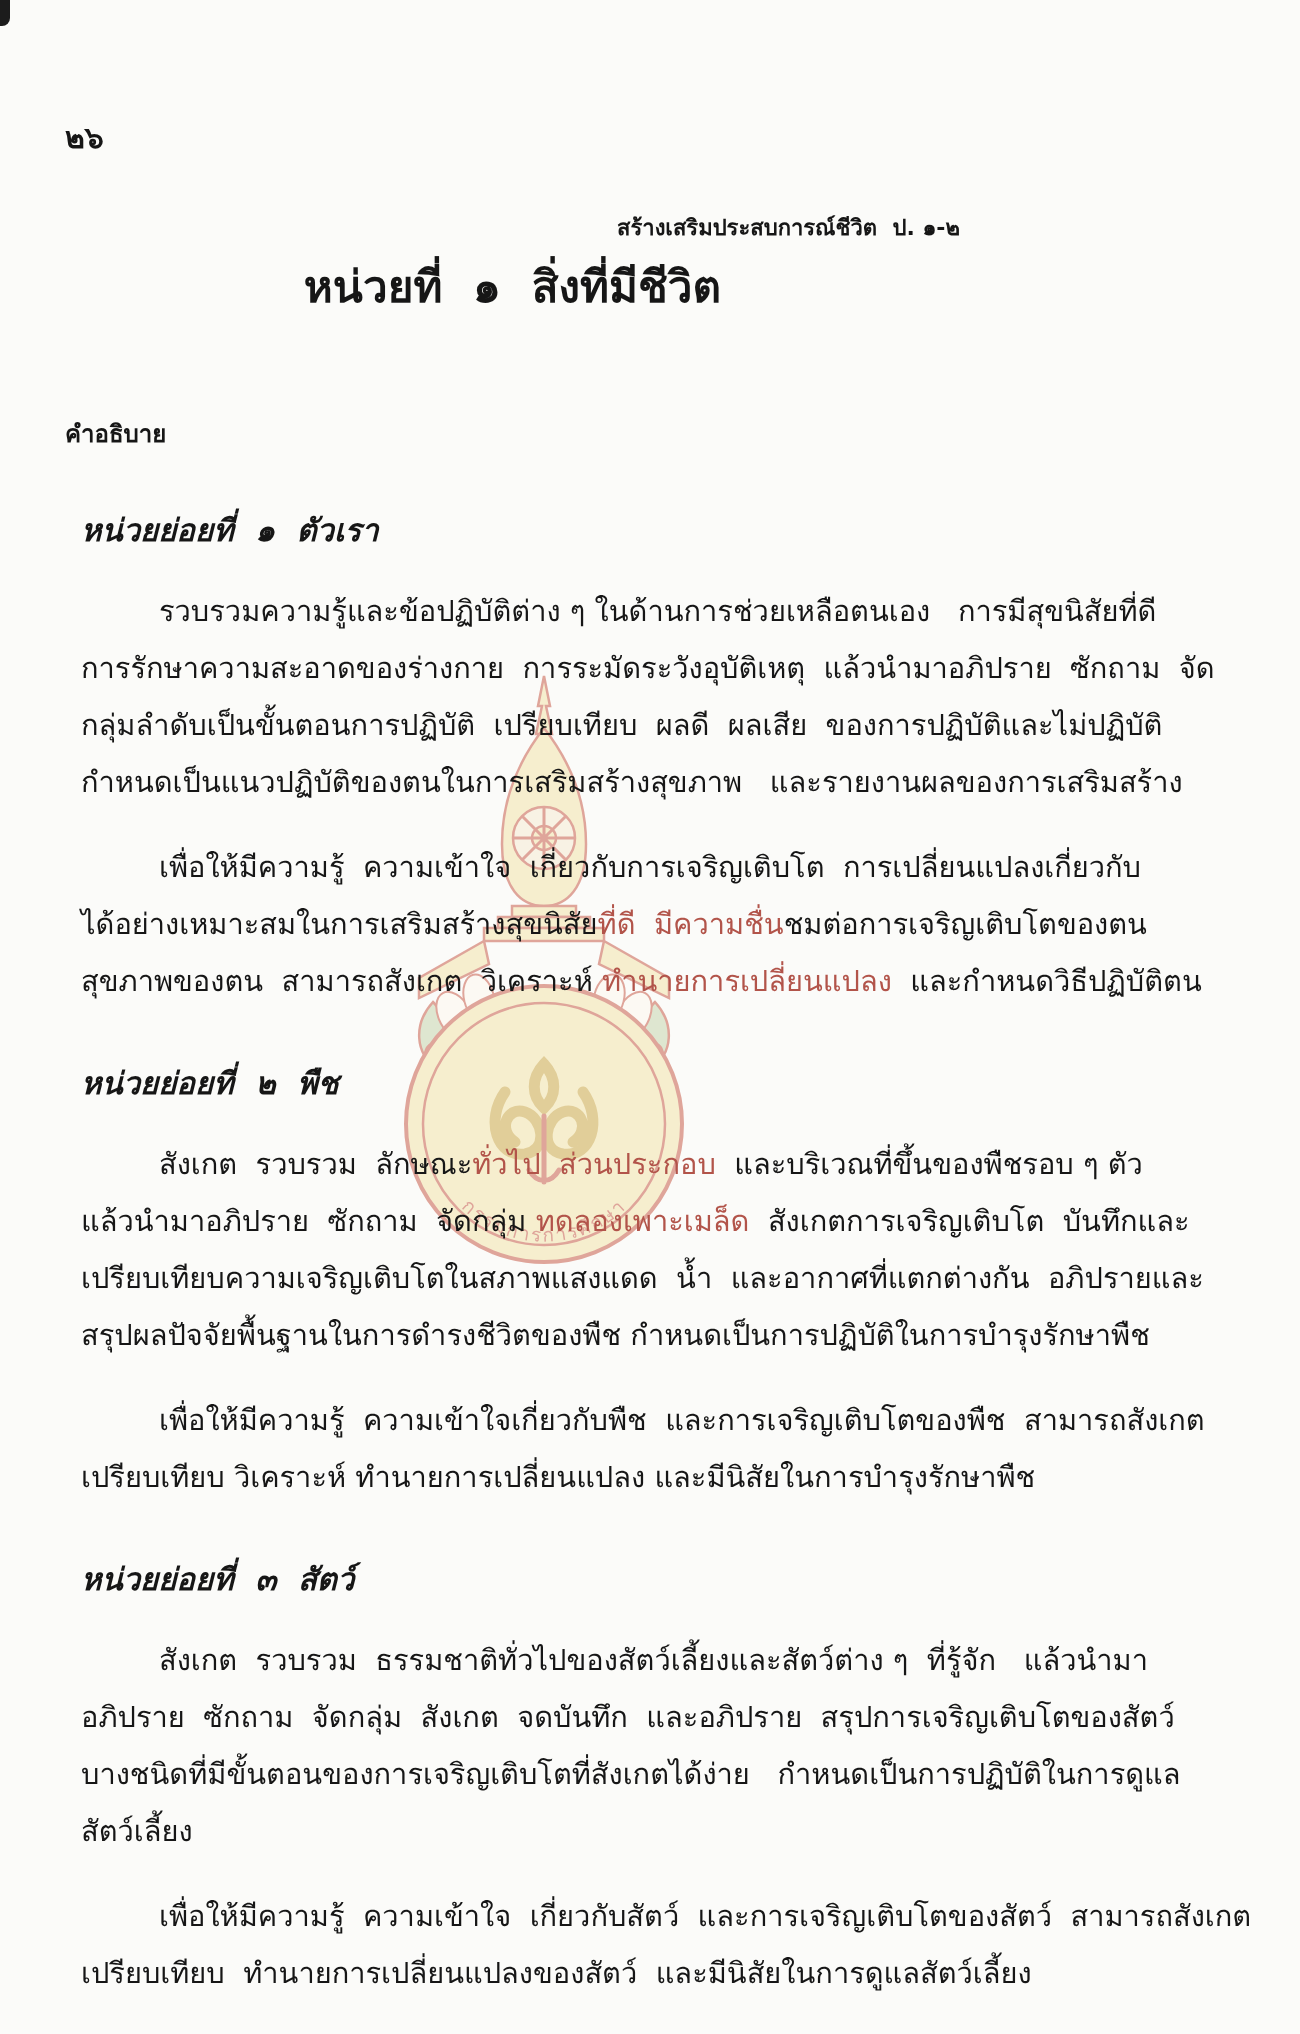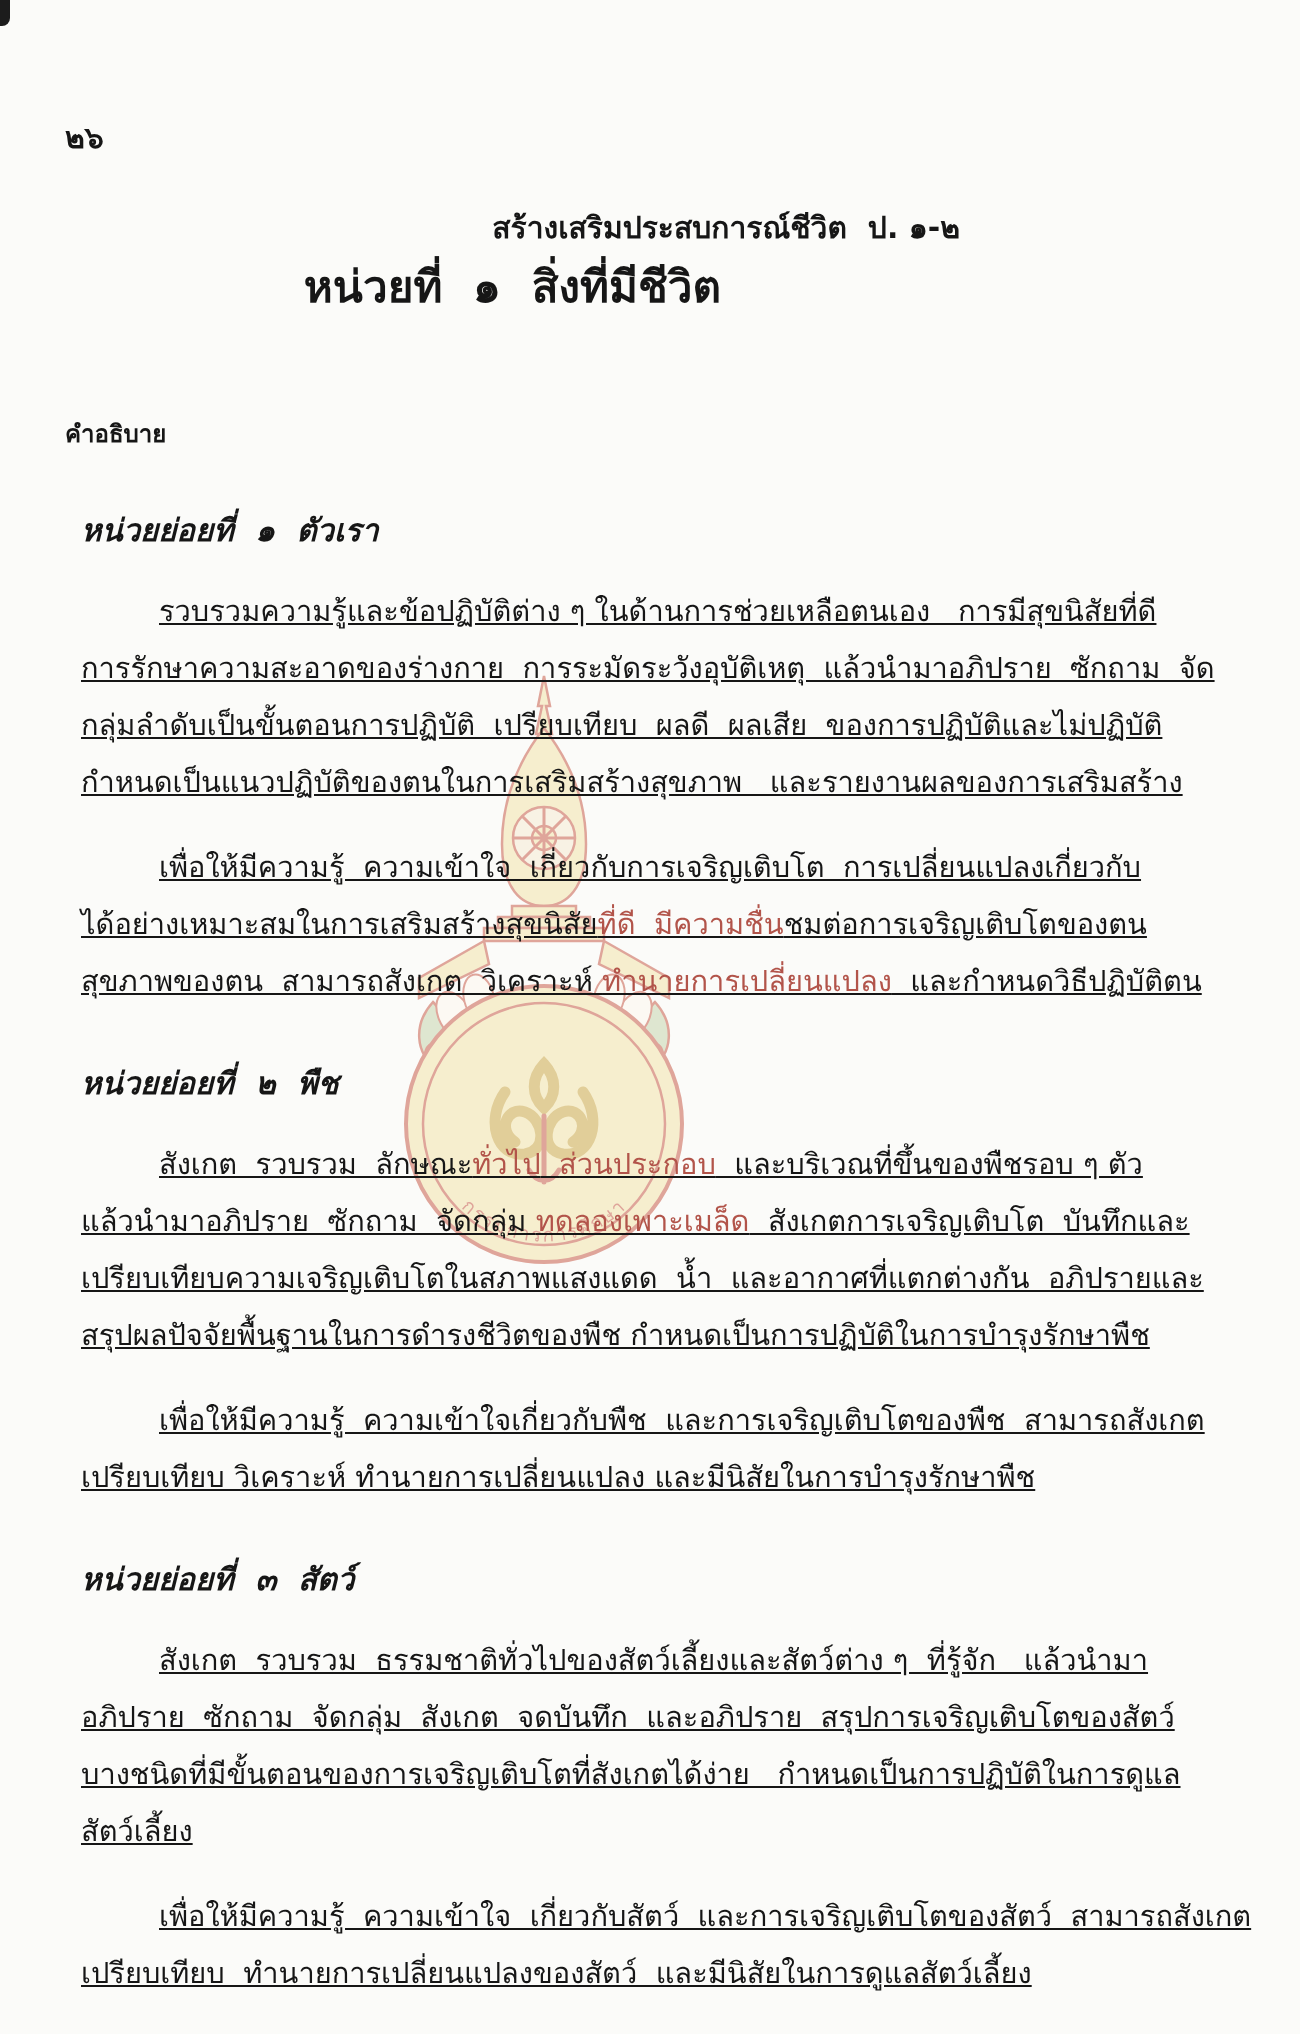--- a/index.html
+++ b/index.html
@@ -23,42 +23,42 @@
     position:relative;
     z-index:1;
     padding:115px 0 0 65px;
     width:895px;
   }
   .page-number{
     font-size:30px;font-weight:bold;line-height:45px;white-space:pre;
   }
   .page-header{
     margin-top:45px;
-    font-size:30px;font-weight:bold;line-height:45px;
+    font-size:22px;font-weight:bold;line-height:45px;
     text-align:right;white-space:pre;
   }
   .unit-title{
     margin-top:12px;
     font-size:44px;font-weight:bold;line-height:50px;
     text-align:center;white-space:pre;
   }
   .description-heading{
     margin-top:100px;
     font-size:24px;font-weight:bold;line-height:45px;white-space:pre;
   }
   .section{margin:16px;}
   .section-heading{
     margin-top:48px;
     font-size:31px;font-weight:bold;font-style:italic;
     line-height:50px;white-space:pre;
   }
   .paragraph{margin-top:28px;}
   .section .paragraph:first-of-type{margin-top:14px;}
   .line{
-    font-size:29px;line-height:57px;white-space:pre;text-decoration:underline;
+    font-size:29px;line-height:57px;white-space:pre;
   }
   .line.indent{padding-left:78px;}
   .tint{color:#b2544a;}
   
   .watermark{
     position:absolute;left:393px;top:672px;width:302px;height:642px;
     z-index:0;opacity:.5;pointer-events:none;
   }
 </style>
 </head>

